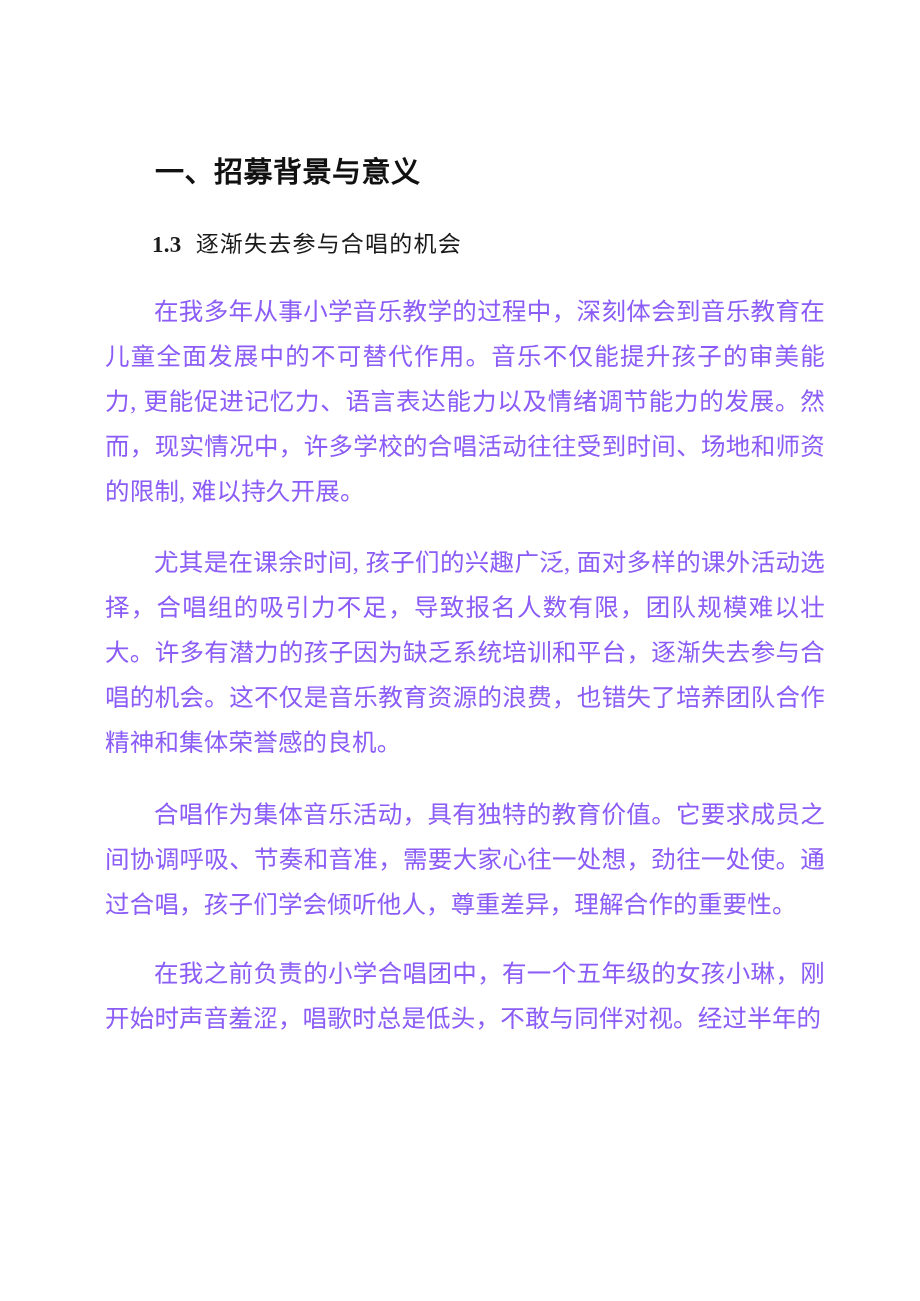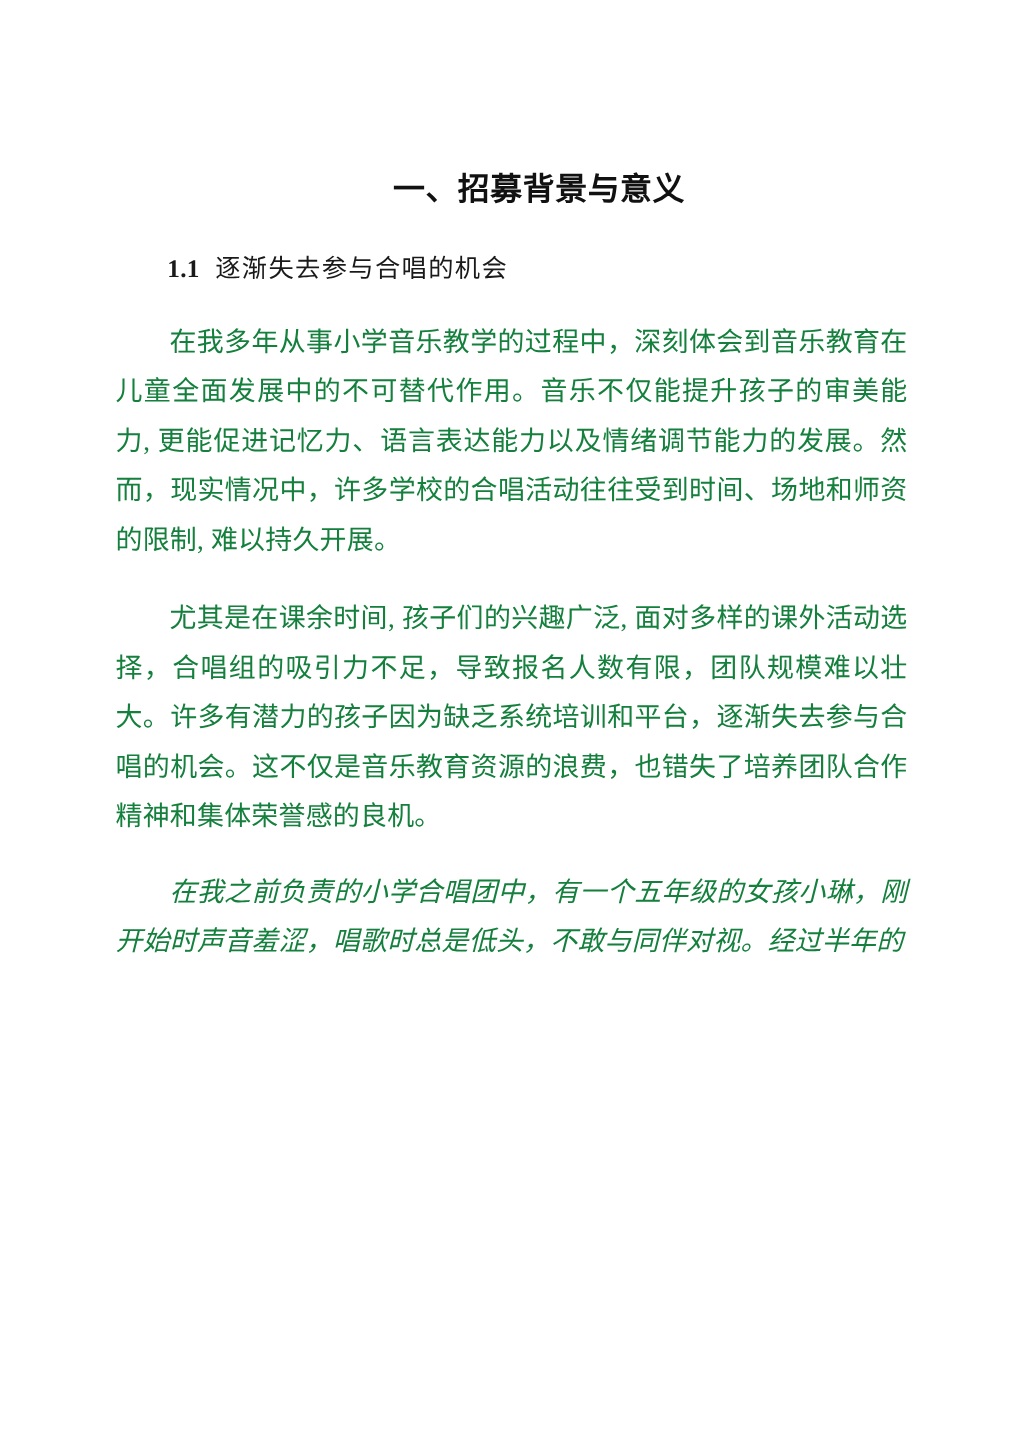--- a/index.html
+++ b/index.html
@@ -39,21 +39,20 @@
     padding: 0;
     padding-top: 152px;
     padding-left: 50px;
     font-family: "DejaVu Sans", "Liberation Sans", sans-serif;
     font-weight: 700;
     font-size: 29px;
     line-height: 40px;
     letter-spacing: 0.5px;
     color: #111111;
     white-space: nowrap;
-    text-align: center;
   }
 
   
   .subheading {
     margin: 0;
     padding: 0;
     font-size: 23px;
     line-height: 34px;
     color: #1a1a1a;
     white-space: nowrap;
@@ -79,45 +78,46 @@
   .para {
     margin: 0;
     padding: 0;
     font-family: "Liberation Serif", "DejaVu Serif", serif;
     font-size: 24.5px;
     line-height: 45px;
     text-align: justify;
     text-justify: inter-ideograph;
     text-indent: 2em;
     letter-spacing: 0.2px;
-    color: #15803d;
+    color: #8b5cf6;
     word-break: break-all;
   }
 
   .para.first-after-head { padding-top: 27px; }
   .para.spaced           { padding-top: 26px; }
   .para.tight            { padding-top: 24px; }
 
   
-  .para.truncated { text-align: justify; font-style: italic; }
+  .para.truncated { text-align: justify; }
 </style>
 </head>
 <body>
 
 <div class="page">
   <div class="content">
 
     <h1 class="doc-title">一、招募背景与意义</h1>
 
     <h2 class="subheading lvl-a">
-      <span class="num">1.1</span><span class="sub-text">逐渐失去参与合唱的机会</span>
+      <span class="num">1.3</span><span class="sub-text">逐渐失去参与合唱的机会</span>
     </h2>
 
     <p class="para first-after-head">在我多年从事小学音乐教学的过程中，深刻体会到音乐教育在儿童全面发展中的不可替代作用。音乐不仅能提升孩子的审美能力, 更能促进记忆力、语言表达能力以及情绪调节能力的发展。然而，现实情况中，许多学校的合唱活动往往受到时间、场地和师资的限制, 难以持久开展。</p>
 
     <p class="para spaced">尤其是在课余时间, 孩子们的兴趣广泛, 面对多样的课外活动选择，合唱组的吸引力不足，导致报名人数有限，团队规模难以壮大。许多有潜力的孩子因为缺乏系统培训和平台，逐渐失去参与合唱的机会。这不仅是音乐教育资源的浪费，也错失了培养团队合作精神和集体荣誉感的良机。</p>
 
 
+    <p class="para first-after-head">合唱作为集体音乐活动，具有独特的教育价值。它要求成员之间协调呼吸、节奏和音准，需要大家心往一处想，劲往一处使。通过合唱，孩子们学会倾听他人，尊重差异，理解合作的重要性。</p>
 
     <p class="para tight truncated">在我之前负责的小学合唱团中，有一个五年级的女孩小琳，刚开始时声音羞涩，唱歌时总是低头，不敢与同伴对视。经过半年的</p>
 
   </div>
 </div>
 
 </body></html>

